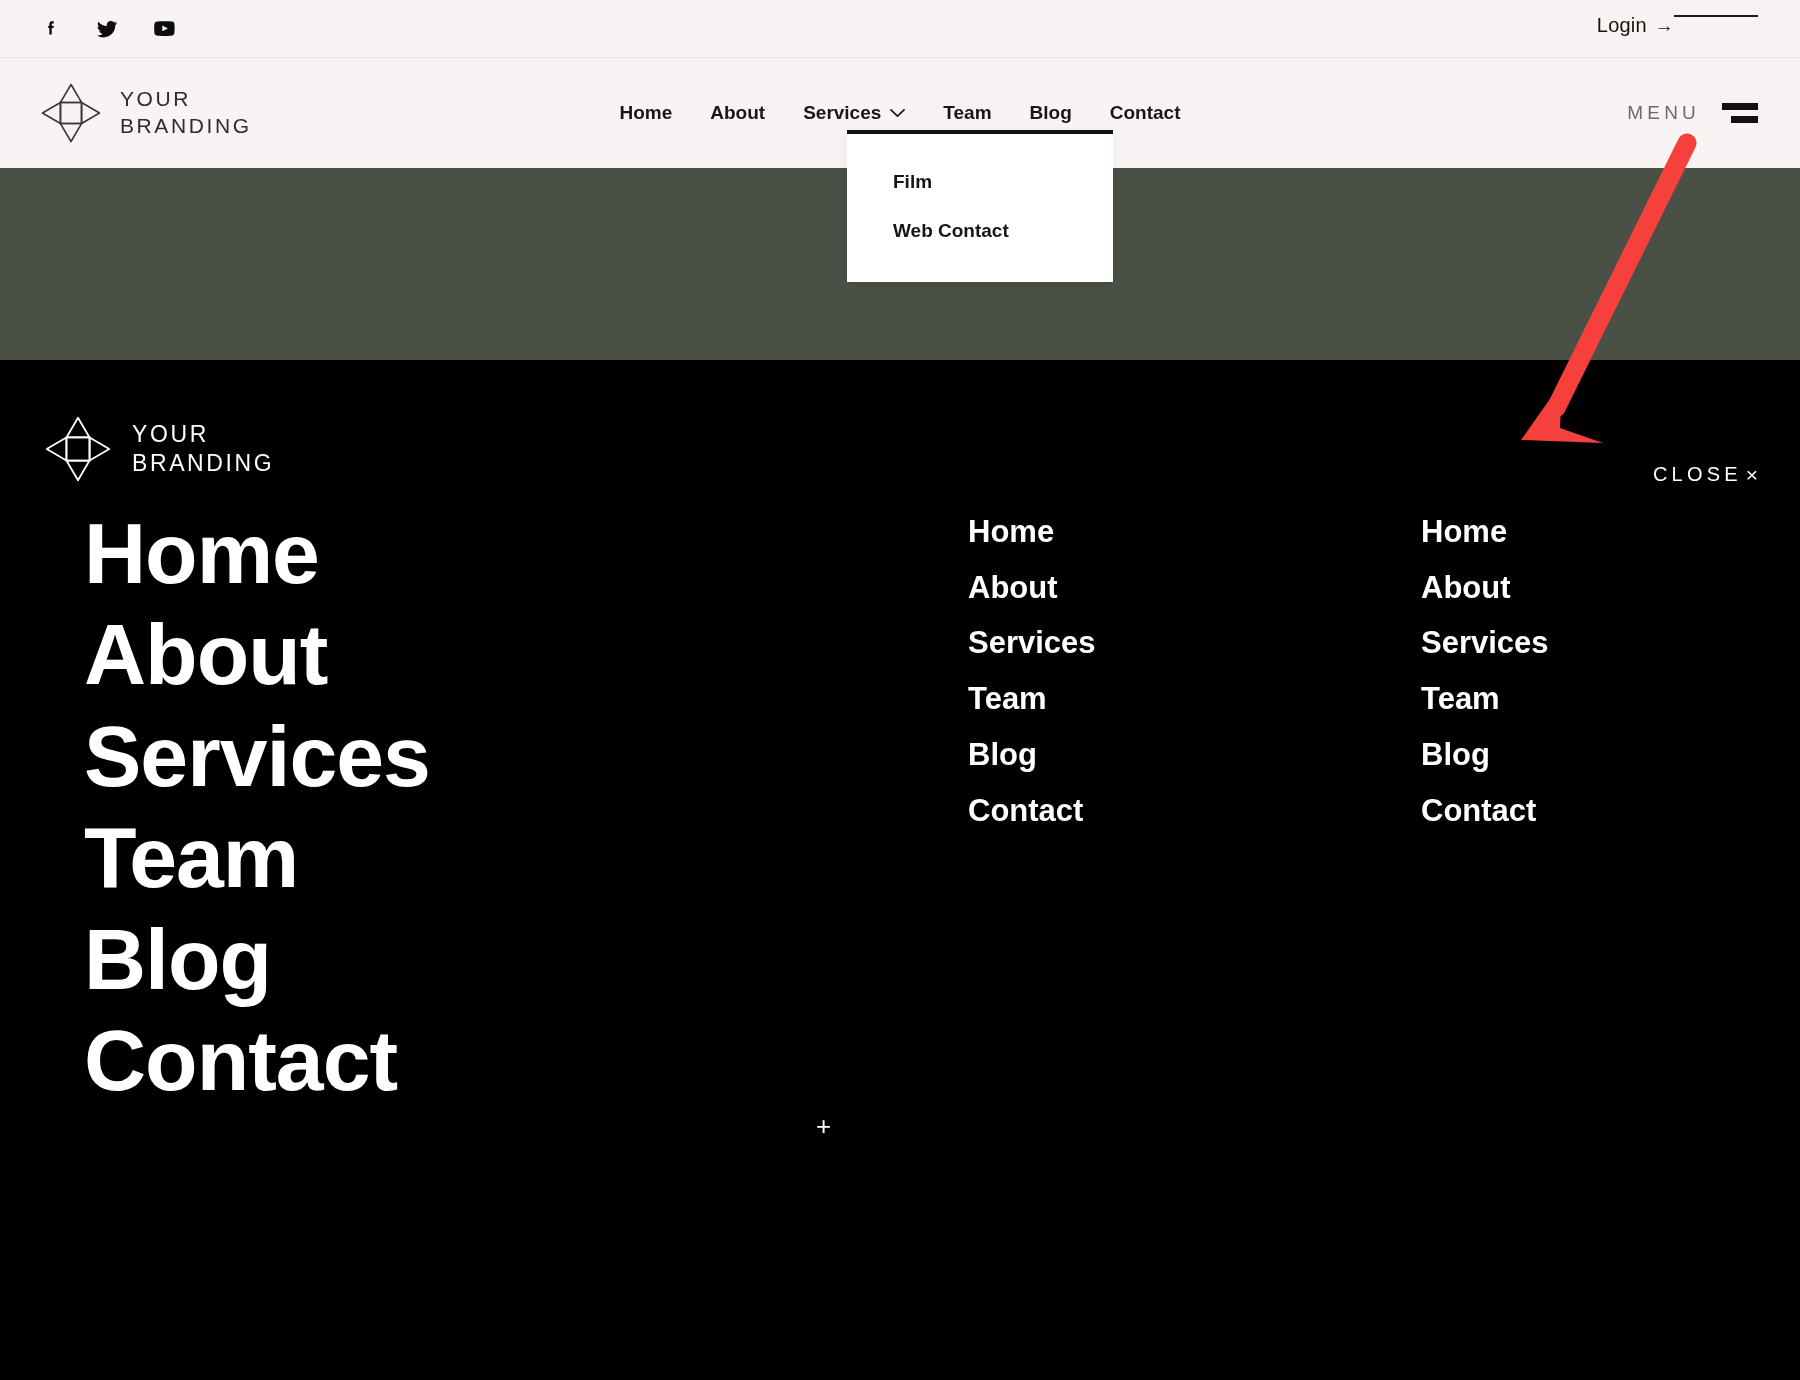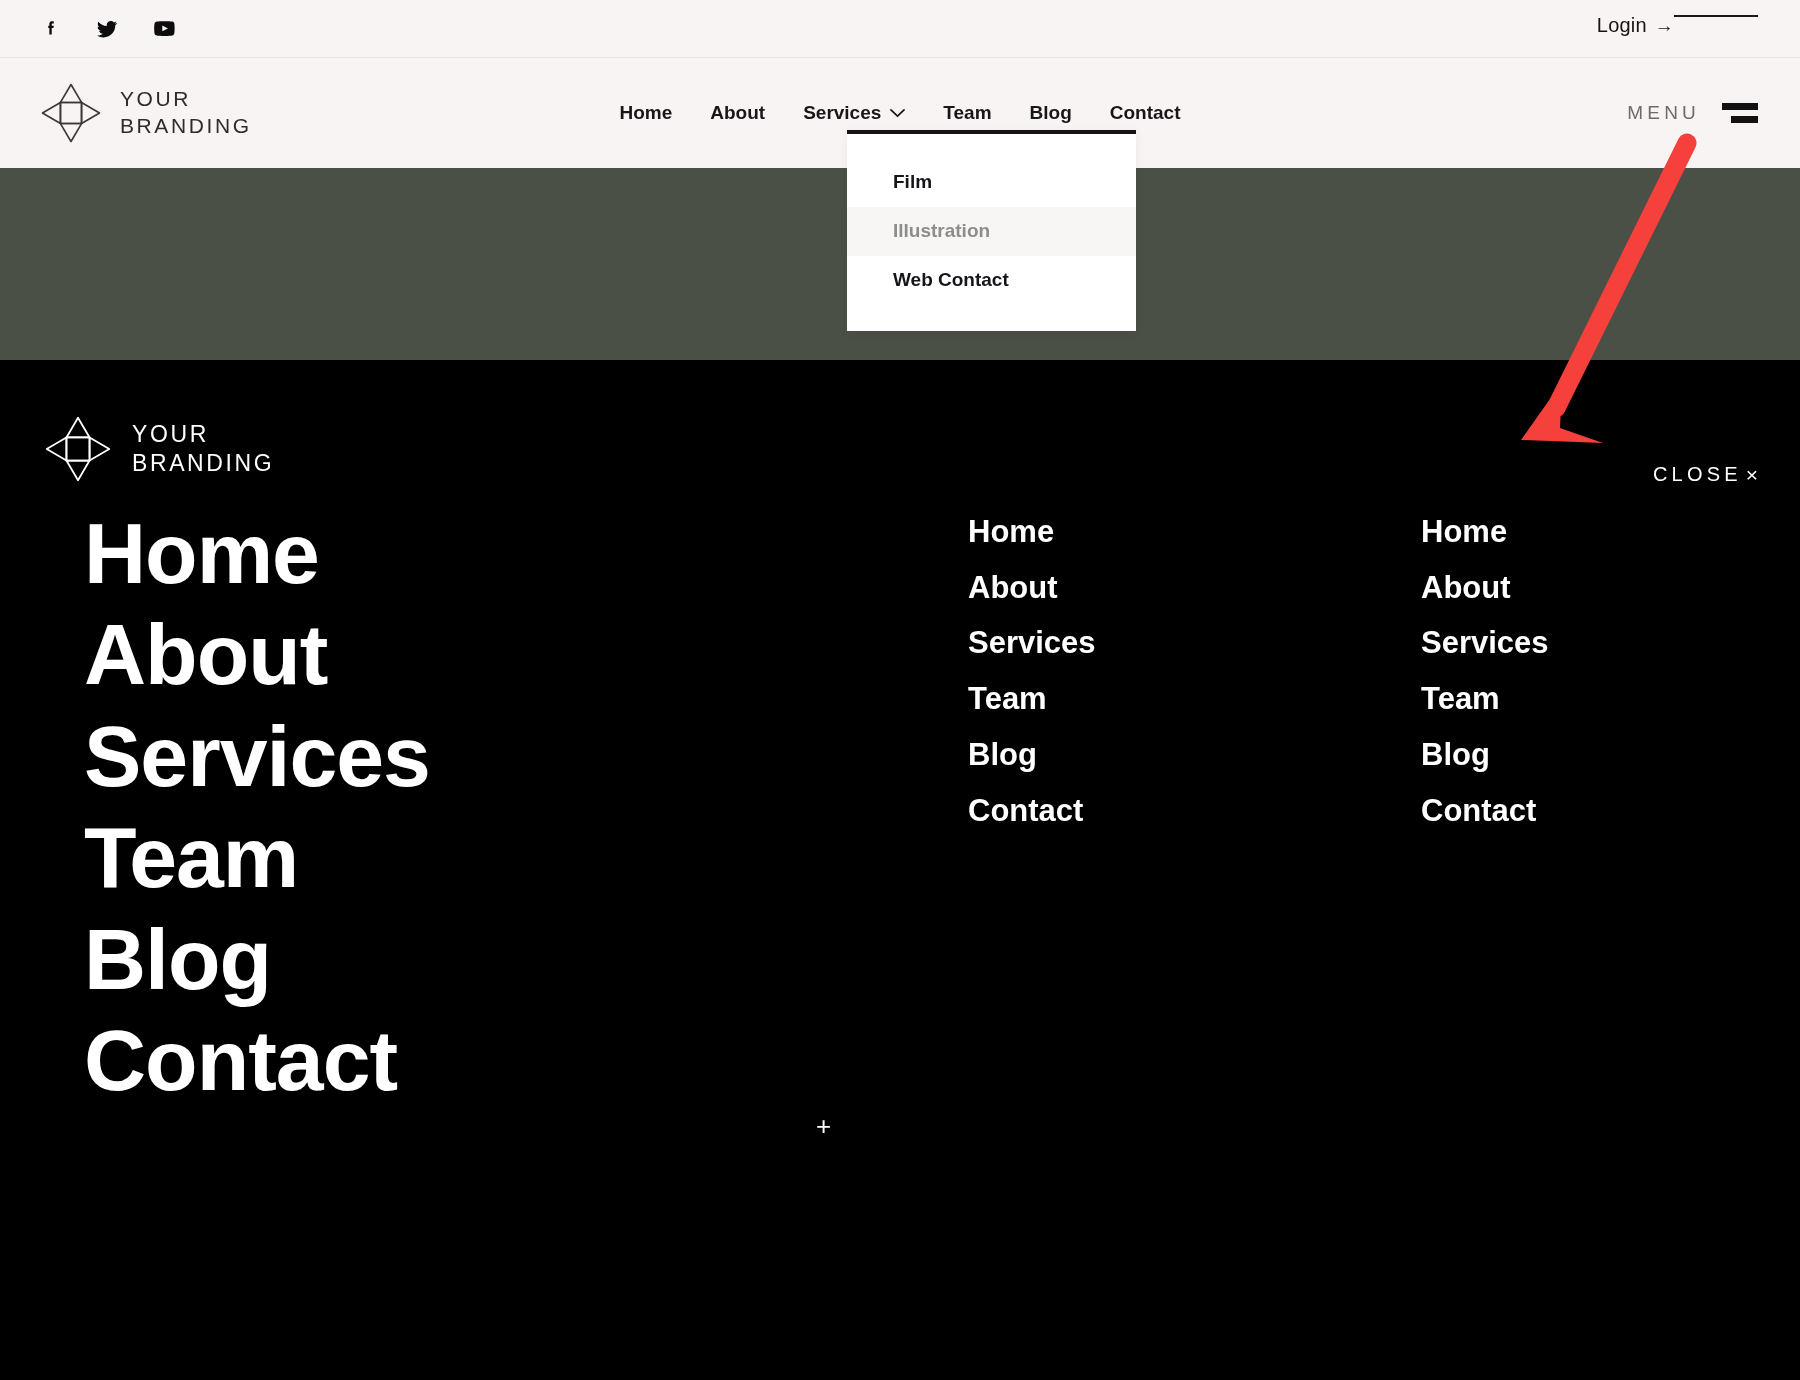--- a/index.html
+++ b/index.html
@@ -64,21 +64,21 @@
     display:flex; align-items:center; gap:9px; white-space:nowrap;
     padding:6px 2px;
   }
   .nav-item .chev { display:inline-block; }
   .nav-item .chev svg { display:block; }
 
   
   .dropdown {
     position:absolute;
     left:847px; top:130px;
-    width:289px;
+    width:266px;
     background:#ffffff;
     border-top:4px solid #141414;
     padding:24px 0 26px 0;
     z-index:9;
     box-shadow:0 2px 10px rgba(0,0,0,.06);
   }
   .dd-item {
     font-size:19px; font-weight:700; color:#16141a;
     padding:14px 0 14px 46px; cursor:pointer; line-height:1.1;
   }
@@ -238,23 +238,20 @@
         <b></b>
           <b></b>
       </span>
     </div>
   </div>
 
   <div class="dropdown">
     <div class="dd-item">
       <span>Film</span>
     </div>
-    <div class="dd-item hovered">
-      <span>Illustration</span>
-    </div>
     <div class="dd-item">
       <span>Web Contact</span>
     </div>
   </div>
 
   <div class="olive-band"></div>
 
   <div class="overlay">
 
     <div class="ov-brand">

